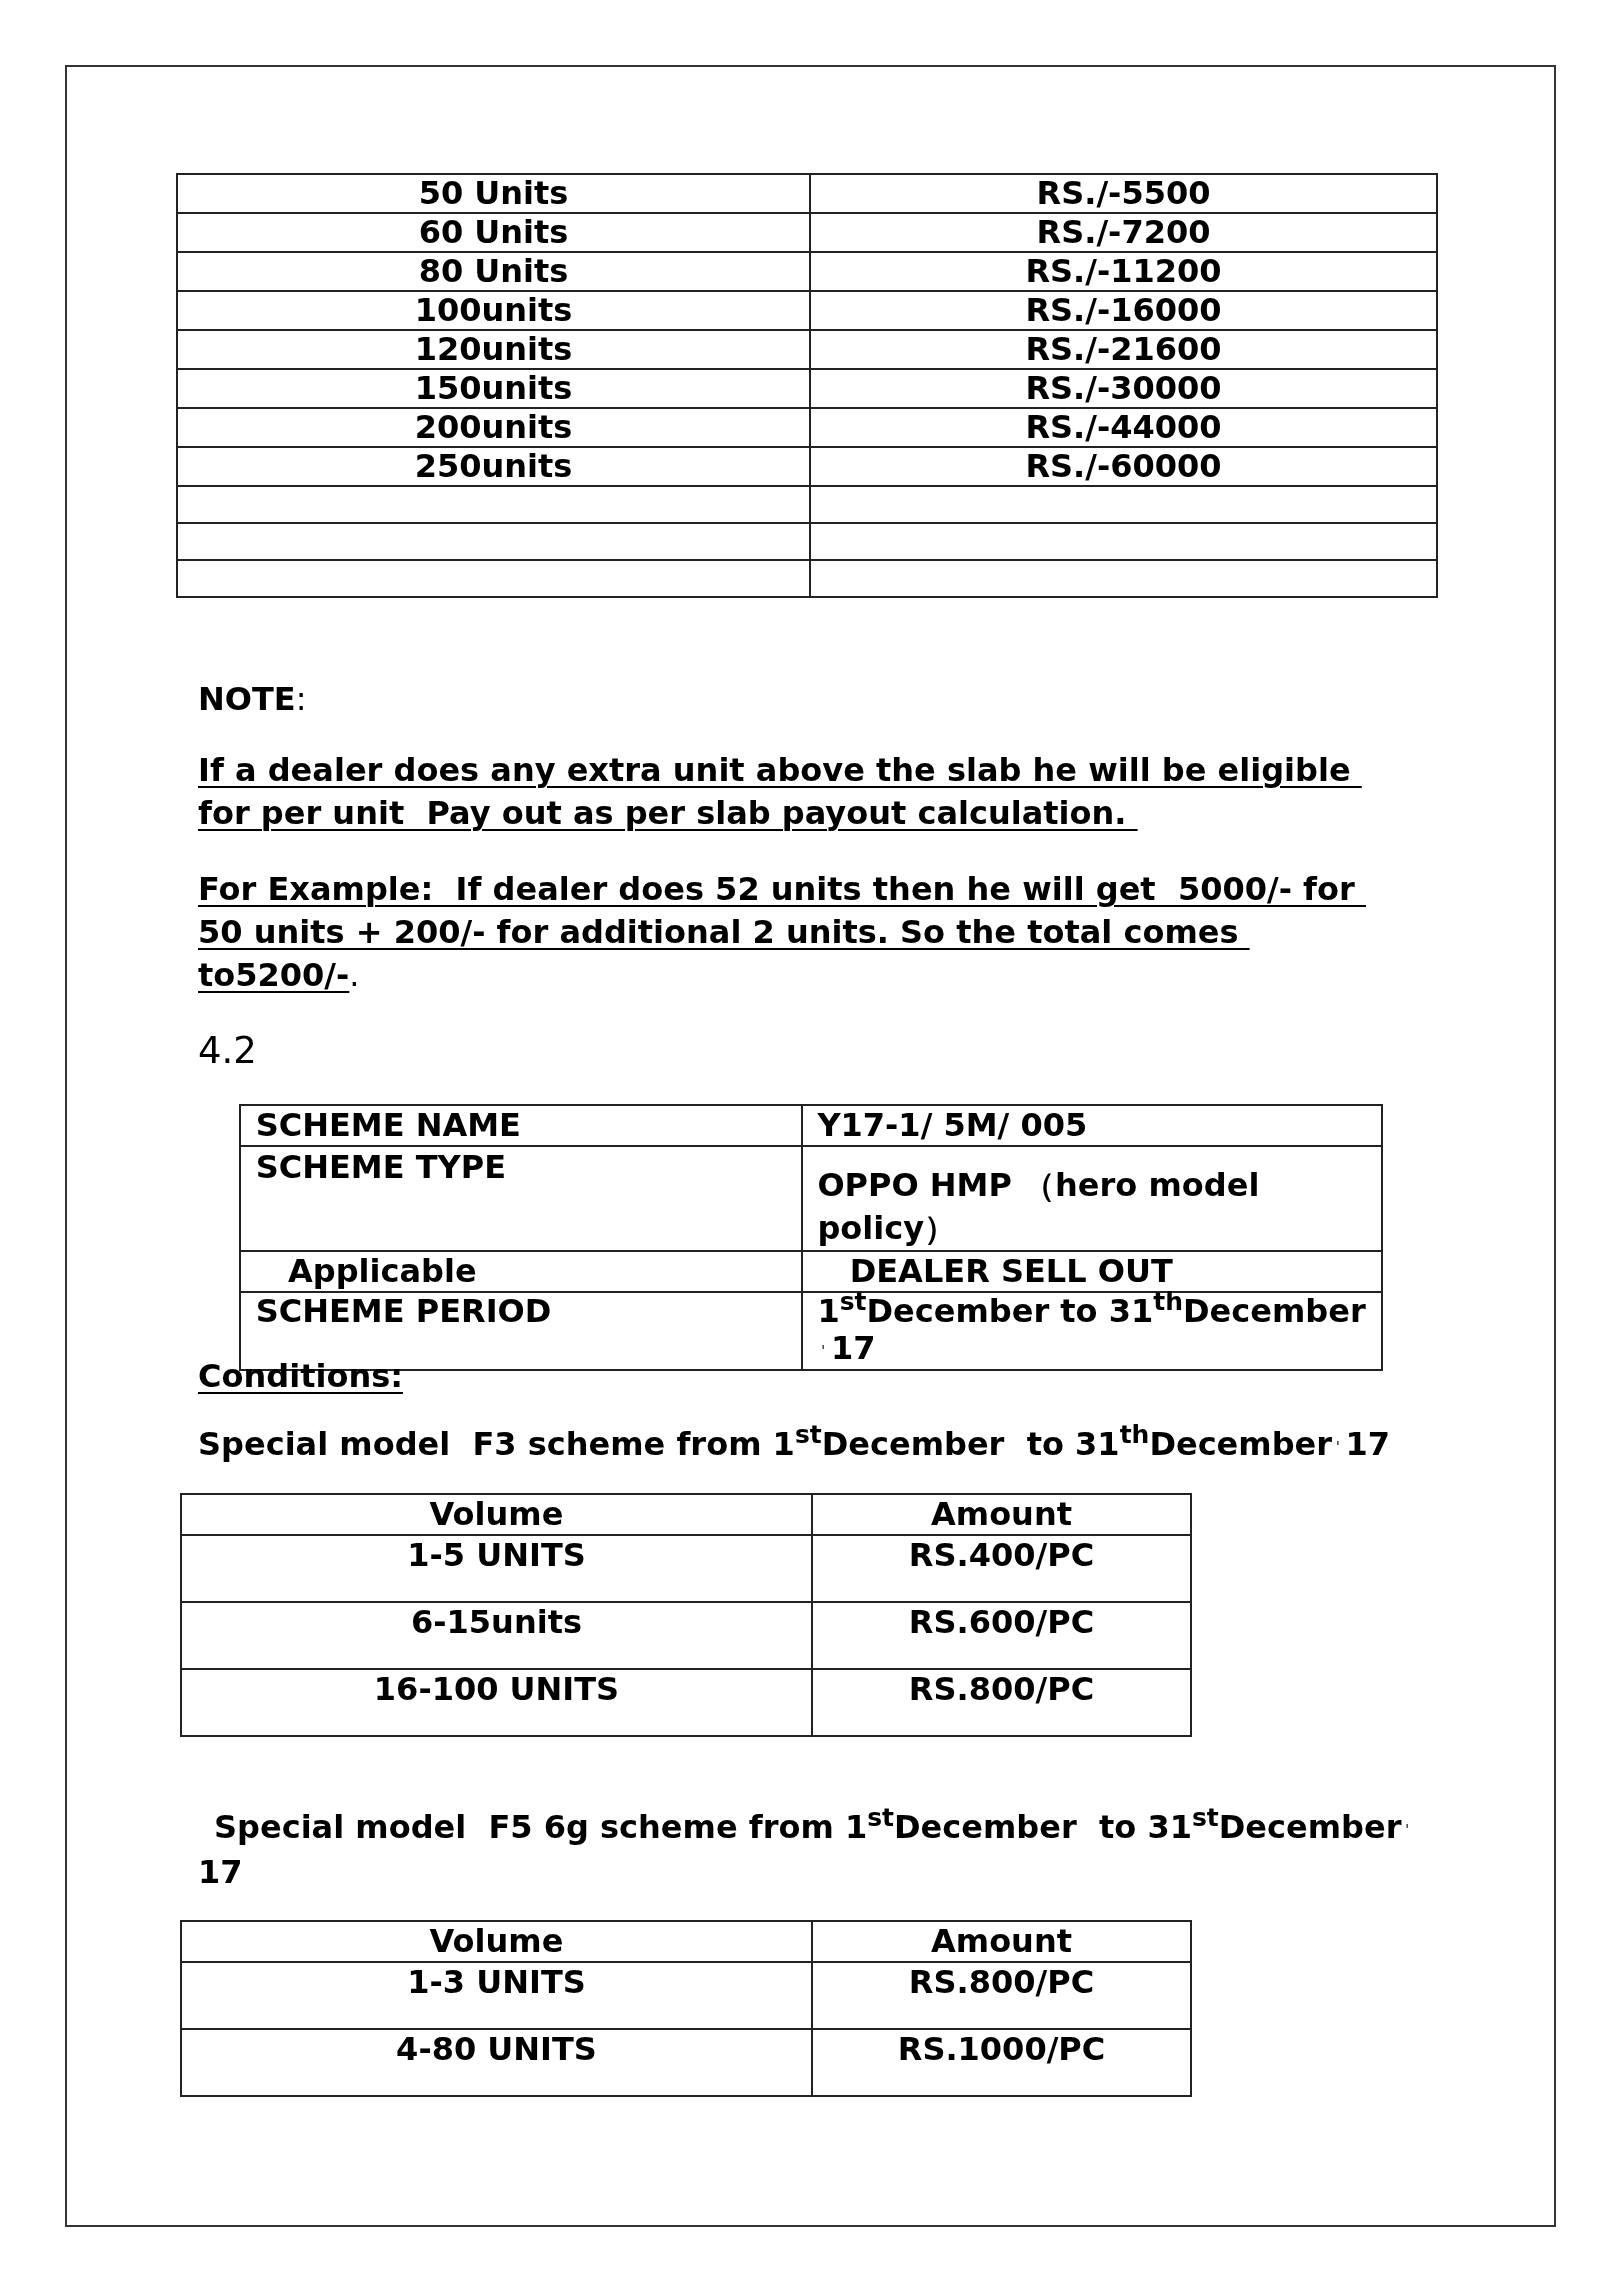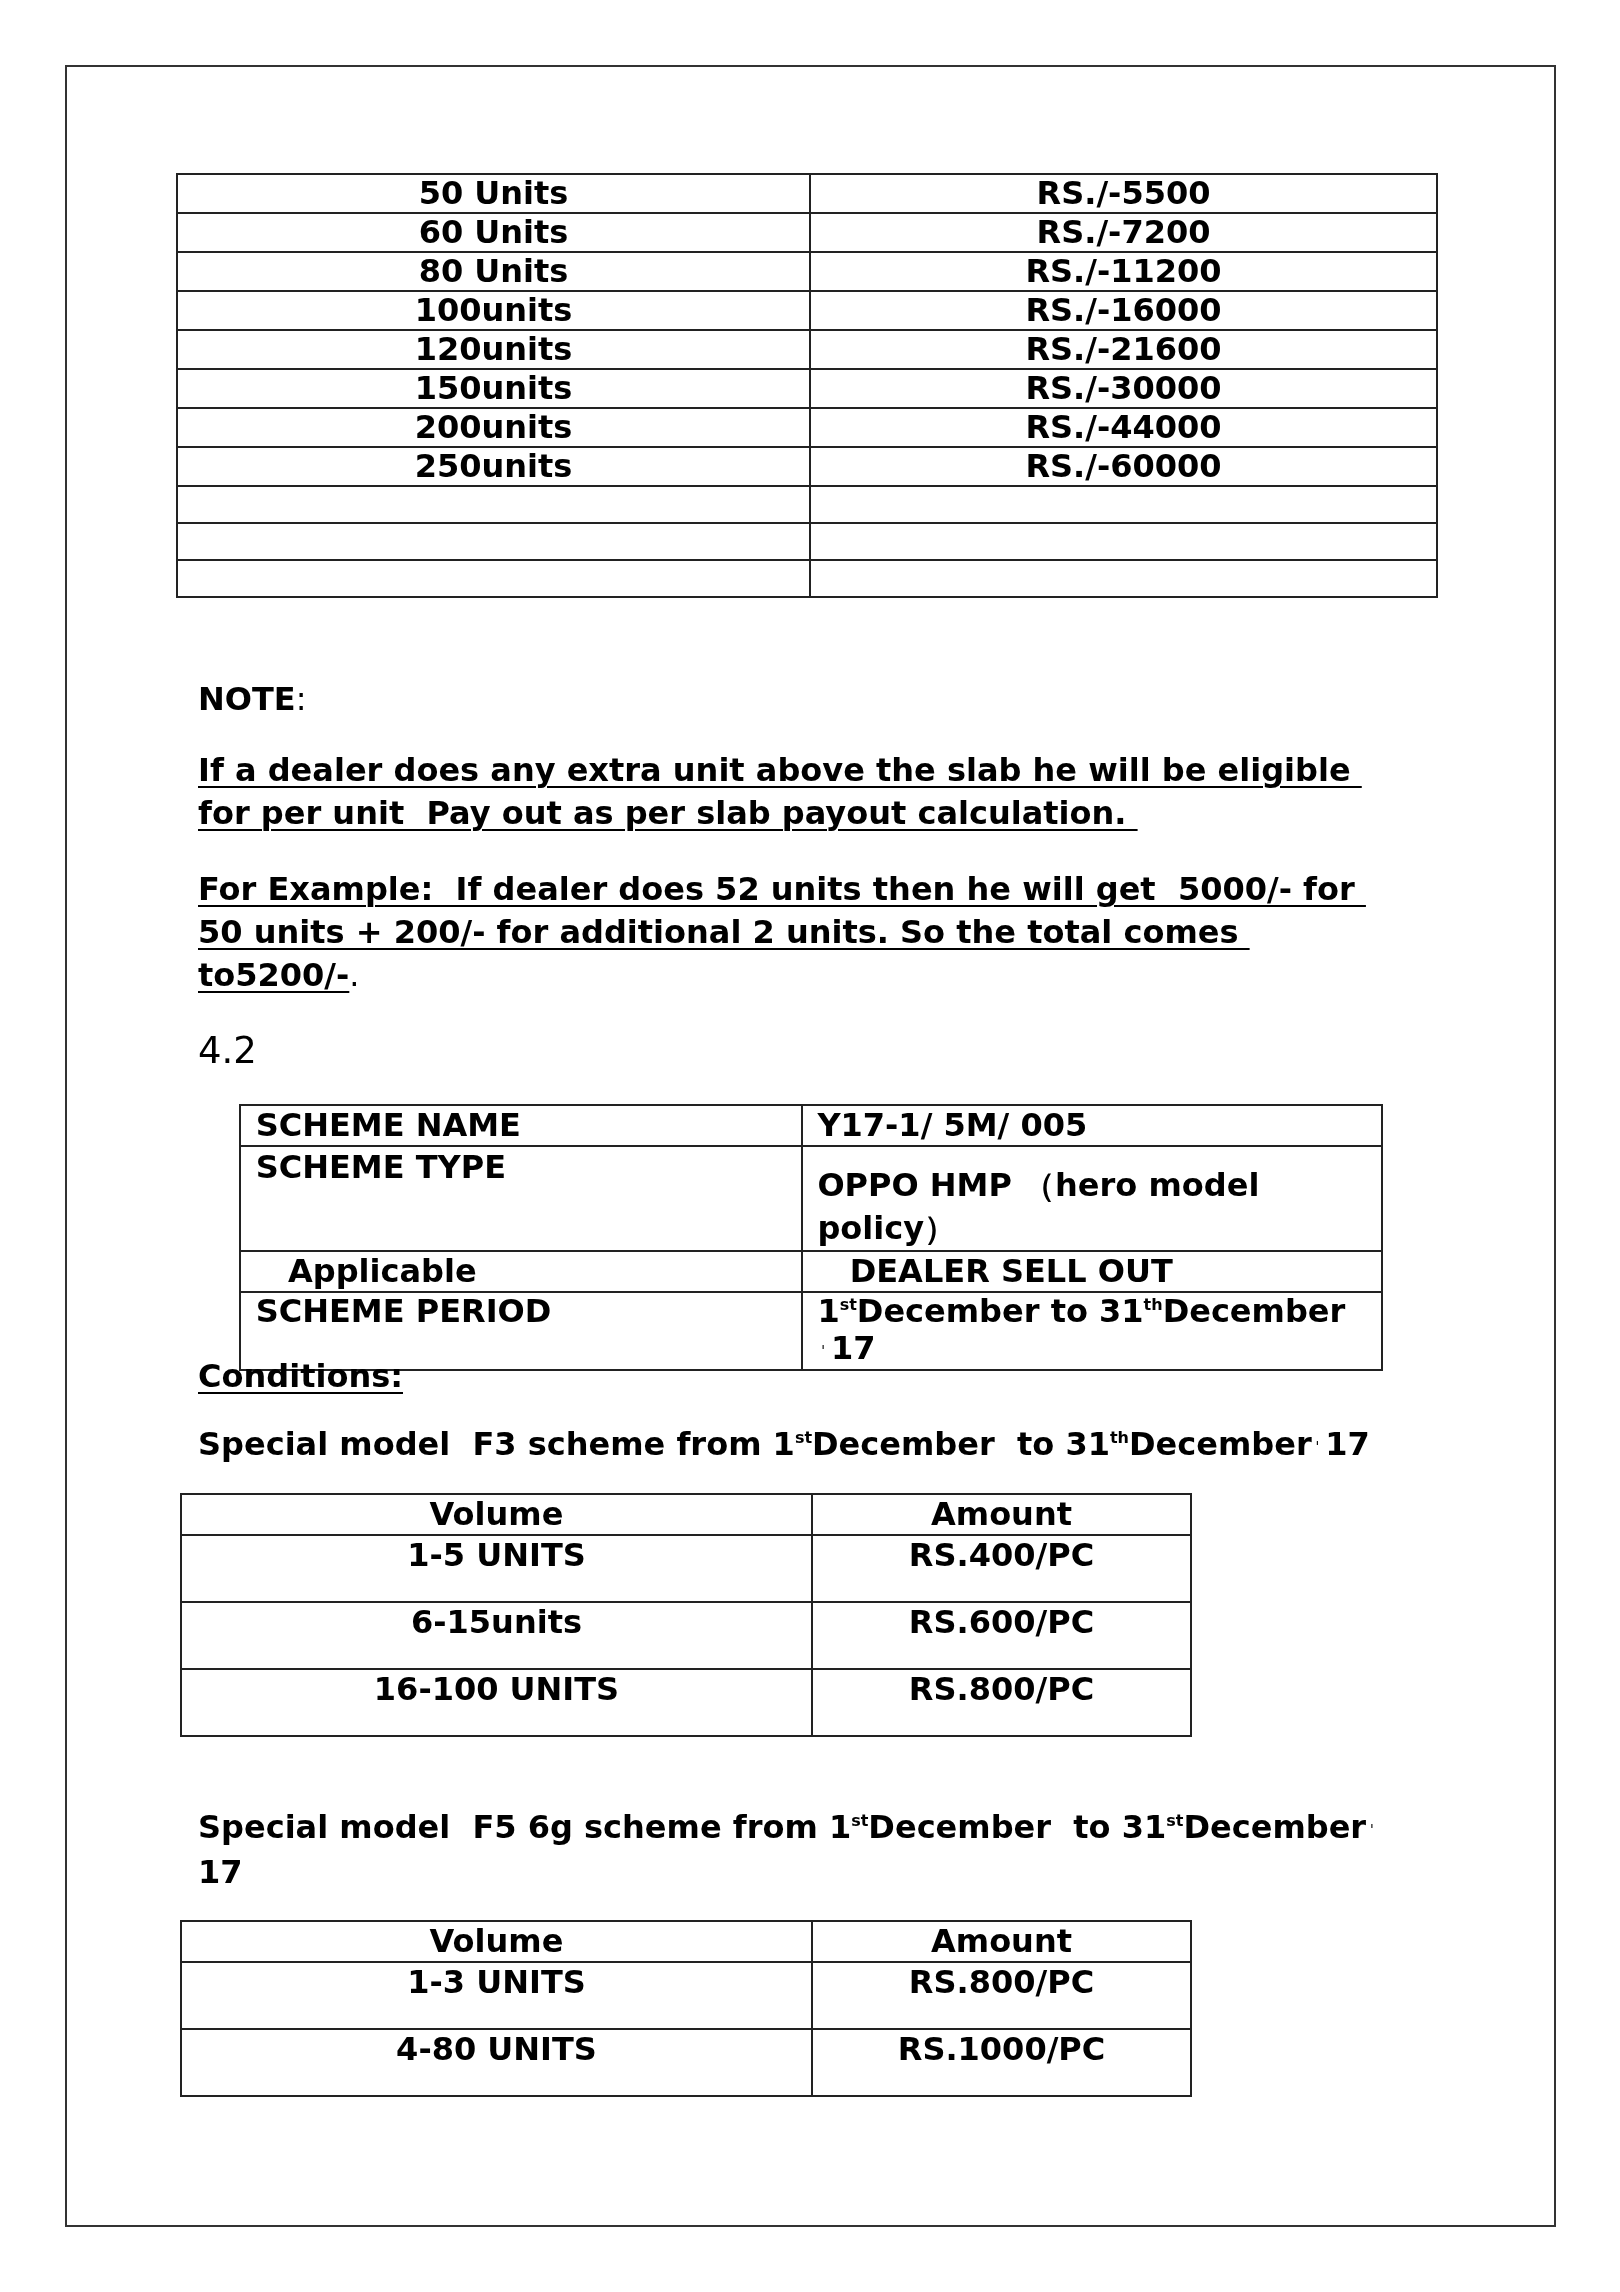--- a/index.html
+++ b/index.html
@@ -17,21 +17,21 @@
   
   #scheme-table { left: 239px; top: 1104px; width: 1144px; }
   #scheme-table td { text-align: left; padding-left: 14.7px; line-height: 41px; }
   #scheme-table td.c1 { width: 545px; }
   #scheme-table tr.r1 td { height: 37px; line-height: 39px; }
   #scheme-table tr.r2 td { height: 87px; }
   #scheme-table tr.r3 td { height: 37px; line-height: 39px; padding-left: 47px; }
   #scheme-table tr.r4 td { height: 75px; line-height: 37px; }
   #scheme-table tr.r2 td.c2 { padding-top: 17px; line-height: 43px; height: 83px; }
   #scheme-table tr.r4 td.c2 { line-height: 37px; }
-  sup { font-size: 16px; line-height: 0; vertical-align: 11.8px; }
+  sup { font-size: 25px; line-height: 0; vertical-align: 11.8px; }
   .tick { font-weight: normal; font-size: 13.7px; vertical-align: 3.9px; margin: 0 5.9px 0 3.9px; }
   
   .vol-table { left: 180px; width: 1012px; }
   .vol-table td { text-align: center; }
   .vol-table td.c1 { width: 629px; }
   .vol-table tr.head td { height: 37px; line-height: 39px; }
   .vol-table tr.body td { height: 65px; line-height: 39px; }
   #f3-table { top: 1493px; }
   #f5-table { top: 1920px; }
   .para { position: absolute; left: 198px; font-size: 32px; font-weight: bold; line-height: 43px; }
@@ -156,21 +156,21 @@
         <td class="c2">RS.600/PC</td>
       </tr>
       <tr class="body">
         <td class="c1">16-100 UNITS</td>
         <td class="c2">RS.800/PC</td>
       </tr>
     </tbody>
 </table>
 
 <div class="para" style="top:1806px;">
-  <div style="white-space:pre;"><span>Special model  F5 6g scheme from 1</span><sup>st</sup><span>December  to 31</span><sup>st</sup><span>December</span><span class="tick">'</span></div>
+  <div style="white-space:pre;margin-left:16px;"><span>Special model  F5 6g scheme from 1</span><sup>st</sup><span>December  to 31</span><sup>st</sup><span>December</span><span class="tick">'</span></div>
   <div>17</div>
 </div>
 
 <table id="f5-table" class="vol-table">
   <tbody>
     <tr class="head">
       <td class="c1">Volume</td>
       <td class="c2">Amount</td>
     </tr>
   </tbody>

